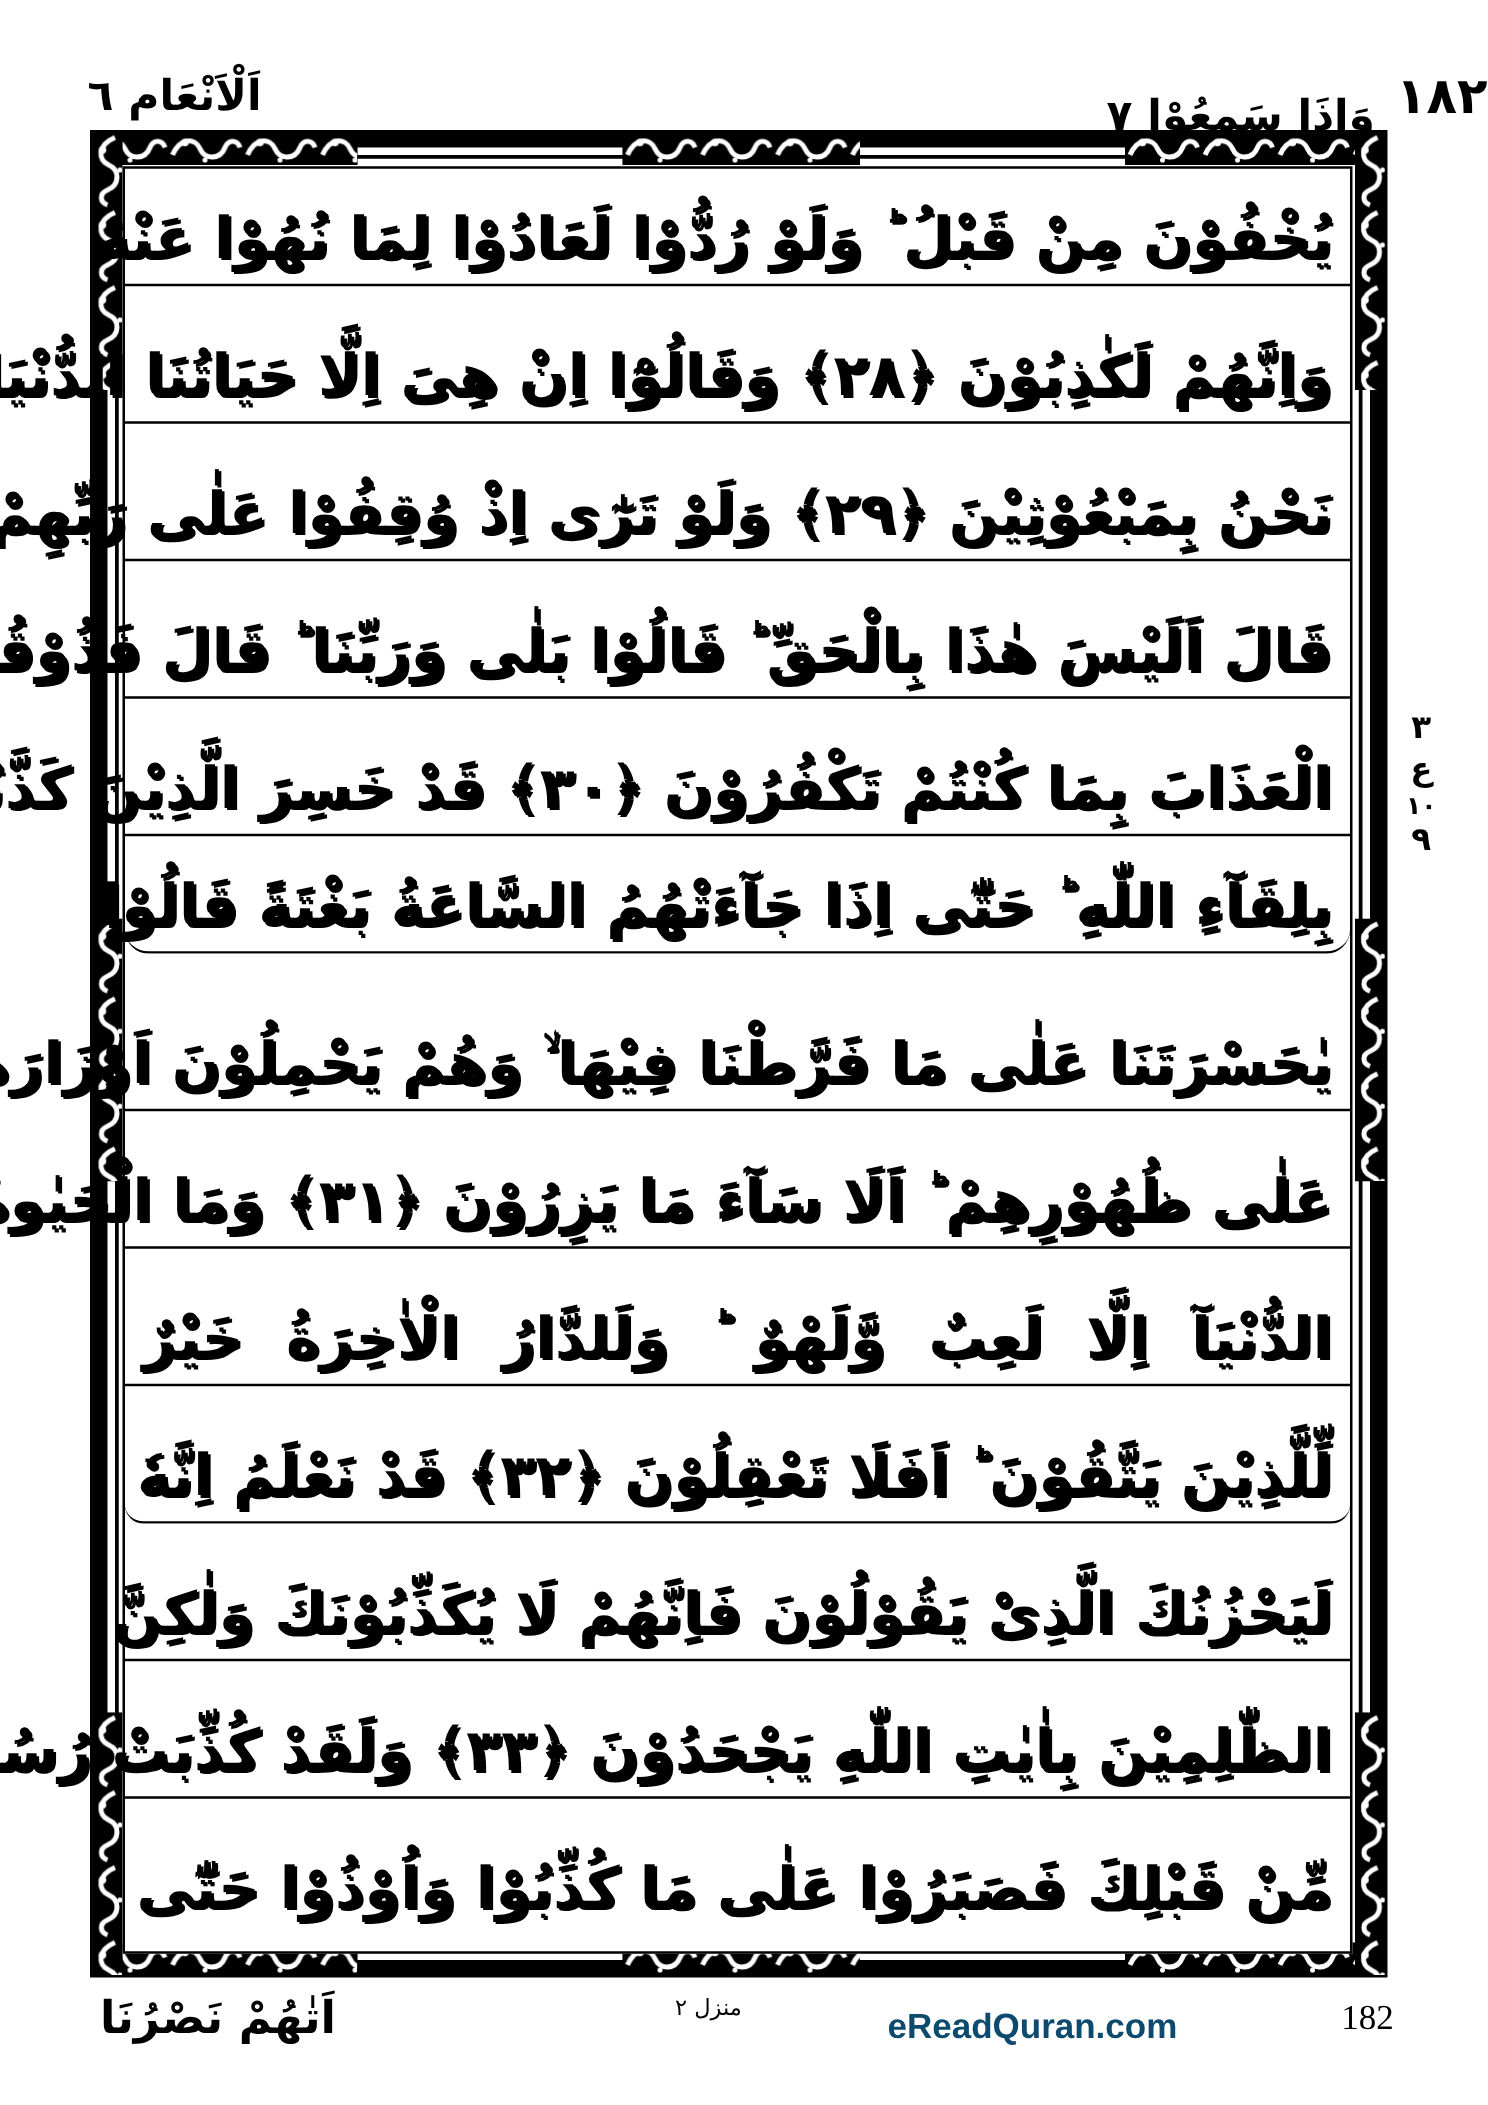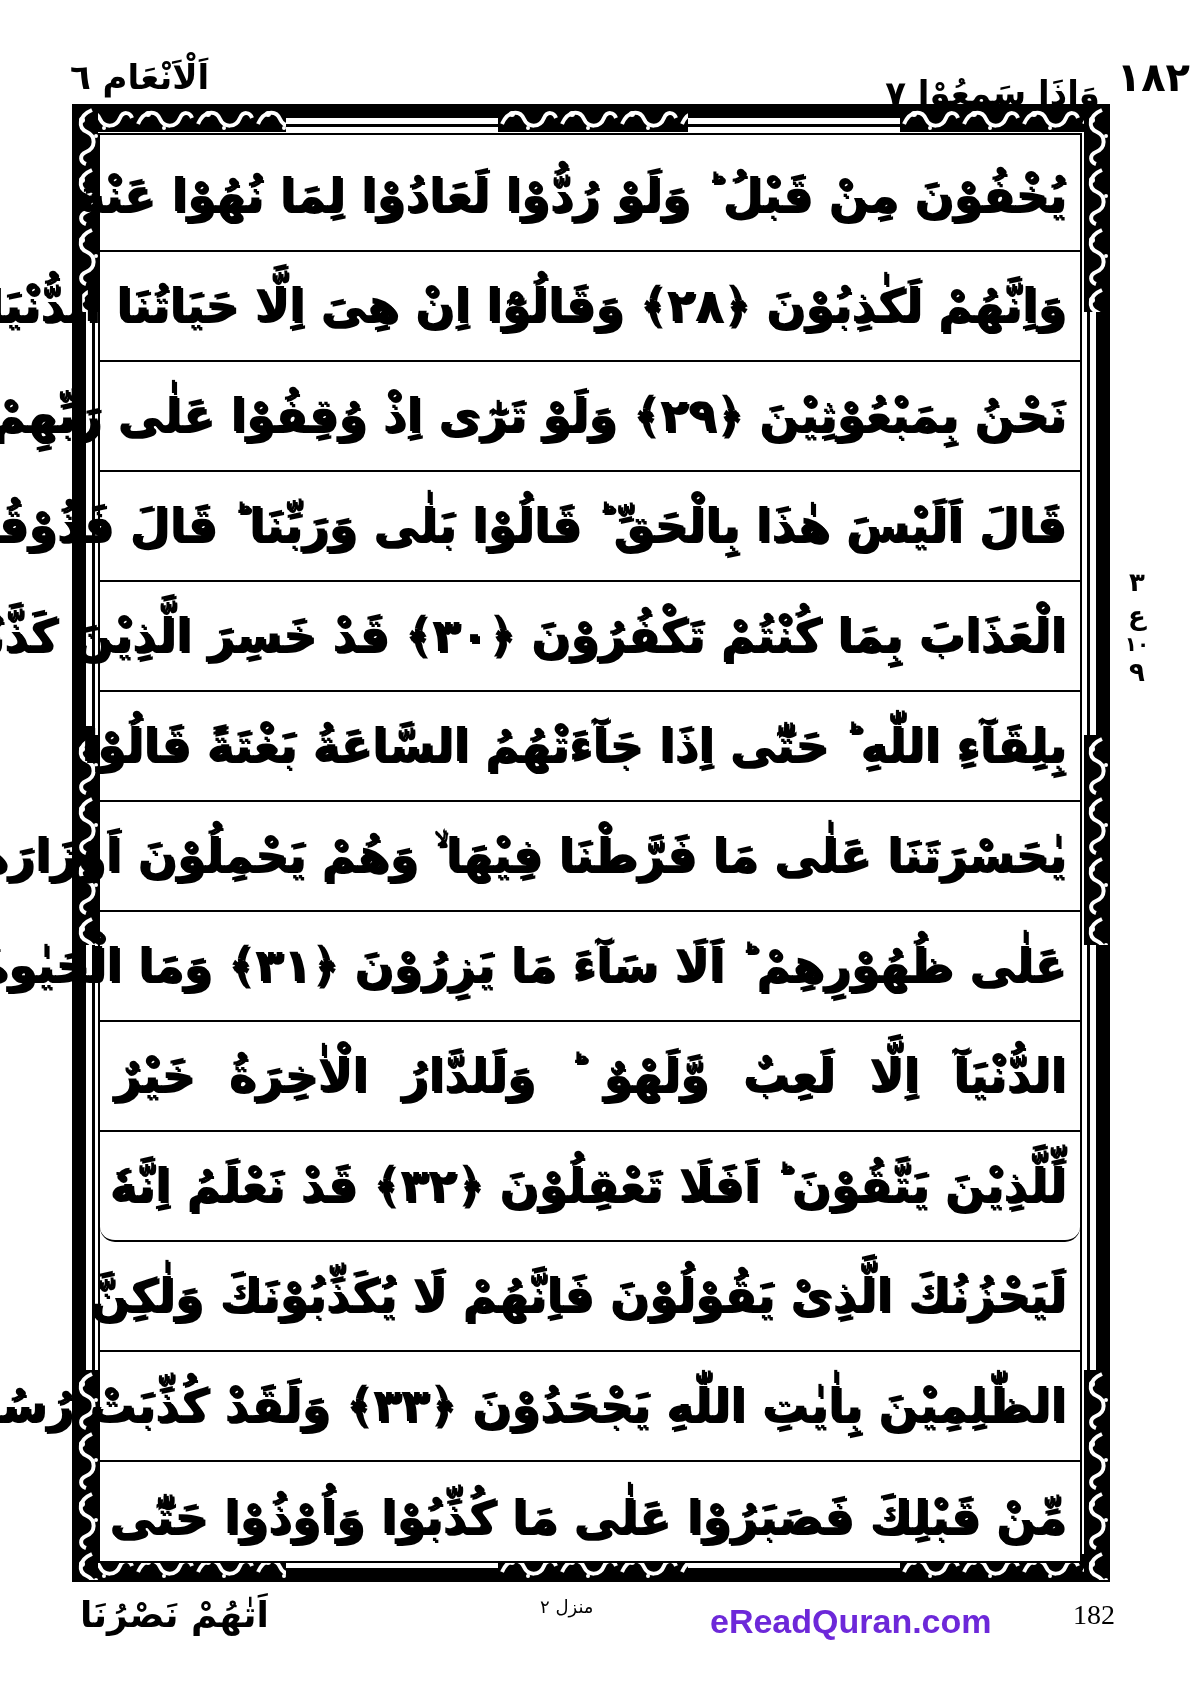--- a/index.html
+++ b/index.html
@@ -20,38 +20,38 @@
            background: #fff; }
   .frame-line { position: absolute; background: #000; }
 
   
   .orn { position: absolute; background: #000; overflow: hidden; }
   .orn svg { display: block; width: 100%; height: 100%; }
 
   
   .textbox { position: absolute; left: 98px; top: 133px; width: 984px; height: 1430px;
              border: 2px solid #000; box-sizing: border-box; background: #fff; }
-  .row { position: absolute; left: 0; right: 0; height: 117px; border-bottom: 2px solid #000;
-         box-sizing: border-box; display: flex; align-items: flex-end; justify-content: center; }
+  .row { position: absolute; left: 0; right: 0; height: 94px; border-bottom: 2px solid #000;
+         box-sizing: border-box; display: flex; align-items: flex-start; justify-content: center; }
   .row:last-child { border-bottom: none; }
   .row-text { direction: rtl; font-family: "DejaVu Sans", sans-serif; font-weight: bold;
               font-size: 46px; line-height: 110px; white-space: nowrap; width: 100%;
               text-align: justify; text-align-last: justify; padding: 0 14px; box-sizing: border-box;
               text-shadow: 2px 2px 0 #000; }
 
   
   .ruku { position: absolute; left: 1117px; top: 565px; width: 40px; height: 130px;
           direction: rtl; font-weight: bold; font-size: 26px; text-align: center; line-height: 34px; }
 
   
   .ftr { position: absolute; top: 1590px; height: 50px; line-height: 50px; white-space: nowrap; }
   .ftr-catch { left: 80px; font-size: 36px; font-weight: bold; direction: rtl; }
   .ftr-manzil { left: 540px; font-size: 18px; font-weight: normal; direction: rtl; top: 1582px; }
   .ftr-site { left: 710px; font-family: "Liberation Sans", sans-serif; font-weight: bold;
-              font-size: 34px; color: #6d28d9; top: 1596px; }
+              font-size: 28px; color: #0c4a6e; top: 1596px; }
   .ftr-page { left: 1073px; font-family: "Liberation Serif", serif; font-size: 28px; top: 1590px; }
 </style>
 </head>
 <body>
 
 <div class="hdr hdr-right">وَاِذَا سَمِعُوْا ٧</div>
 <div class="hdr hdr-center">١٨٢</div>
 <div class="hdr hdr-left">اَلْاَنْعَام ٦</div>
 
 <div class="frame">
@@ -153,21 +153,21 @@
     </div>
   <div class="row" style="top:220px;">
       <div class="row-text">نَحْنُ بِمَبْعُوْثِيْنَ ﴿٢٩﴾ وَلَوْ تَرٰٓى اِذْ وُقِفُوْا عَلٰى رَبِّهِمْ ؕ</div>
     </div>
   <div class="row" style="top:330px;">
       <div class="row-text">قَالَ اَلَيْسَ هٰذَا بِالْحَقِّ ؕ قَالُوْا بَلٰى وَرَبِّنَا ؕ قَالَ فَذُوْقُوا</div>
     </div>
   <div class="row" style="top:440px;">
       <div class="row-text">الْعَذَابَ بِمَا كُنْتُمْ تَكْفُرُوْنَ ﴿٣٠﴾ قَدْ خَسِرَ الَّذِيْنَ كَذَّبُوْا</div>
     </div>
-  <div class="row" style="top:550px;">
+  <div class="row" style="top:534px;border-radius:19px;">
       <div class="row-text">بِلِقَآءِ اللّٰهِ ؕ حَتّٰٓى اِذَا جَآءَتْهُمُ السَّاعَةُ بَغْتَةً قَالُوْا</div>
     </div>
   <div class="row" style="top:660px;">
       <div class="row-text">يٰحَسْرَتَنَا عَلٰى مَا فَرَّطْنَا فِيْهَا ۙ وَهُمْ يَحْمِلُوْنَ اَوْزَارَهُمْ</div>
     </div>
   <div class="row" style="top:770px;">
       <div class="row-text">عَلٰى ظُهُوْرِهِمْ ؕ اَلَا سَآءَ مَا يَزِرُوْنَ ﴿٣١﴾ وَمَا الْحَيٰوةُ</div>
     </div>
   <div class="row" style="top:880px;">
       <div class="row-text">الدُّنْيَآ اِلَّا لَعِبٌ وَّلَهْوٌ ؕ وَلَلدَّارُ الْاٰخِرَةُ خَيْرٌ</div>

